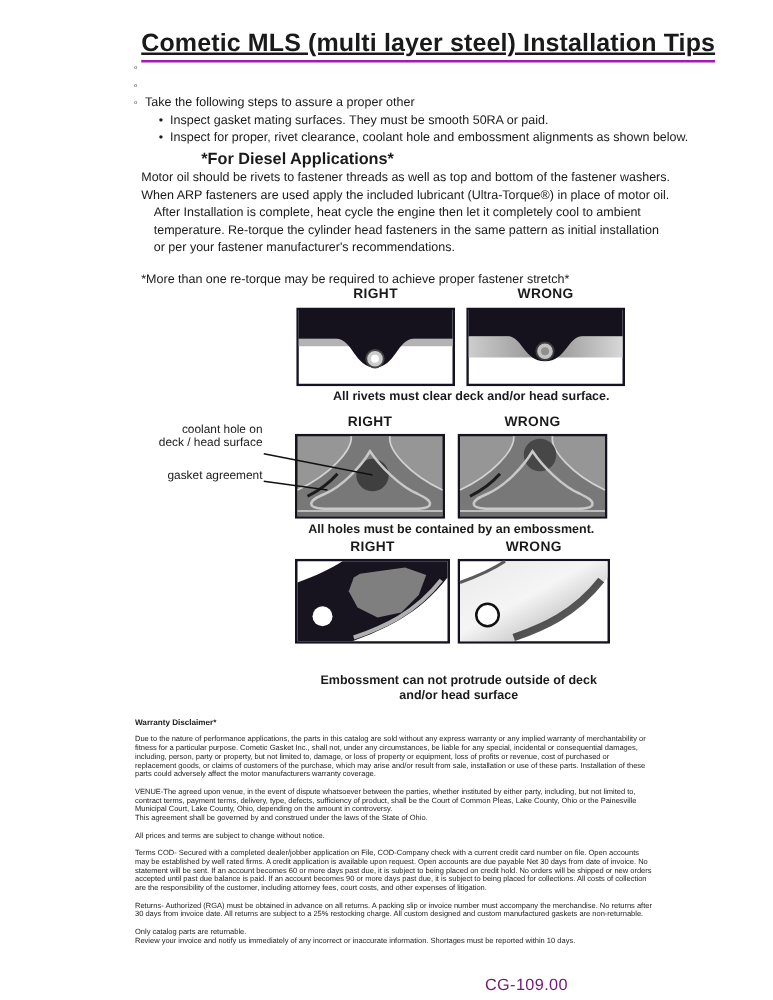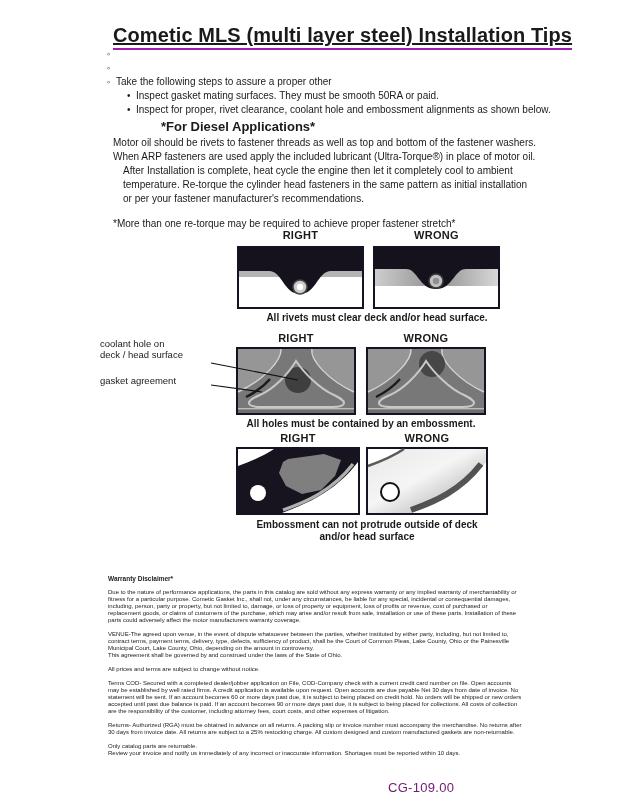--- a/index.html
+++ b/index.html
@@ -17,21 +17,21 @@
   .tip-row.sub{margin-left:20px;}
   .marker{width:9px;flex:0 0 9px;font-size:9px;}
   .marker.dot{font-size:10px;}
   .diesel-heading{left:113px;top:119px;font-size:13px;font-weight:bold;white-space:nowrap;margin-left:48px;}
   .para{font-size:10px;line-height:14px;white-space:pre-line;}
   .p1{left:113px;top:136px;width:430px;}
   .p2{left:123px;top:164px;width:430px;}
   .note{left:113px;top:206px;font-size:10px;white-space:nowrap;margin-top:12px;}
   .rw-label{font-size:11px;font-weight:600;text-align:center;letter-spacing:.3px;}
   .caption{font-size:10px;font-weight:bold;white-space:pre-line;line-height:12px;text-align:center;}
-  .leader-label{font-size:9.5px;line-height:11px;text-align:left;white-space:pre-line;}
+  .leader-label{font-size:9.5px;line-height:11px;text-align:right;white-space:pre-line;}
   .disclaimer{left:108px;top:575px;width:414px;font-size:6px;line-height:7px;color:#222;}
   .disclaimer h4{margin:0 0 7px 0;font-size:6.5px;}
   .disclaimer p{margin:0 0 7px 0;white-space:pre-line;}
   .doc-number{left:388px;top:780px;font-size:13px;color:#701a75;letter-spacing:.3px;}
   svg{display:block;}
 </style>
 </head>
 <body>
 
 <div class="abs page-title">Cometic MLS (multi layer steel) Installation Tips</div>
@@ -163,21 +163,21 @@
           <stop offset="1" stop-color="#6f6f6f"></stop>
       </linearGradient>
     </defs>
     <rect x="1" y="1" width="120" height="66" fill="#ffffff" stroke="#151221" stroke-width="2"></rect>
     <path d="M2,19 C16,14 29,8 38,2 H120 V15 C97,45 69,57 45,66 H2 Z" fill="url(#g3)"></path>
     <path d="M2,19 C16,14 29,8 38,2" fill="none" stroke="#5a5a5a" stroke-width="2.5"></path>
     <path d="M115,17 C94,44 68,55 45,63" fill="none" stroke="url(#g4)" stroke-width="6"></path>
     <circle cx="24" cy="45" r="9" fill="#ffffff" stroke="#111" stroke-width="2"></circle>
   </svg>
 </div>
-<div class="abs caption" style="left:237px;top:519px;width:260px;">Embossment can not protrude outside of deck
+<div class="abs caption" style="left:237px;top:539px;width:260px;">Embossment can not protrude outside of deck
 and/or head surface</div>
 
 <div class="abs disclaimer">
   <h4>Warranty Disclaimer*</h4>
   <p>Due to the nature of performance applications, the parts in this catalog are sold without any express warranty or any implied warranty of merchantability or fitness for a particular purpose.  Cometic Gasket Inc., shall not, under any circumstances, be liable for any special, incidental or consequential damages, including, person, party or property, but not limited to, damage, or loss of property or equipment, loss of profits or revenue, cost of purchased or replacement goods, or claims of customers of the purchase, which may arise and/or result from sale, installation or use of these parts.  Installation of these parts could adversely affect the motor manufacturers warranty coverage.</p>
   <p>VENUE-The agreed upon venue, in the event of dispute whatsoever between the parties, whether instituted by either party, including, but not limited to, contract terms, payment terms, delivery, type, defects, sufficiency of product, shall be the Court of Common Pleas, Lake County, Ohio or the Painesville Municipal Court, Lake County, Ohio, depending on the amount in controversy.
 This agreement shall be governed by and construed under the laws of the State of Ohio.</p>
   <p>All prices and terms are subject to change without notice.</p>
   <p>Terms COD- Secured with a completed dealer/jobber application on File, COD-Company check with a current credit card number on file.  Open accounts may be established by well rated firms.  A credit application is available upon request.  Open accounts are due payable Net 30 days from date of invoice.  No statement will be sent.  If an account becomes 60 or more days past due, it is subject to being placed on credit hold.  No orders will be shipped or new orders accepted until past due balance is paid.  If an account becomes 90 or more days past due, it is subject to being placed for collections.  All costs of collection are the responsibility of the customer, including attorney fees, court costs, and other expenses of litigation.</p>
   <p>Returns- Authorized (RGA) must be obtained in advance on all returns.  A packing slip or invoice number must accompany the merchandise.  No returns after 30 days from invoice date.  All returns are subject to a 25% restocking charge.  All custom designed and custom manufactured gaskets are non-returnable.</p>

